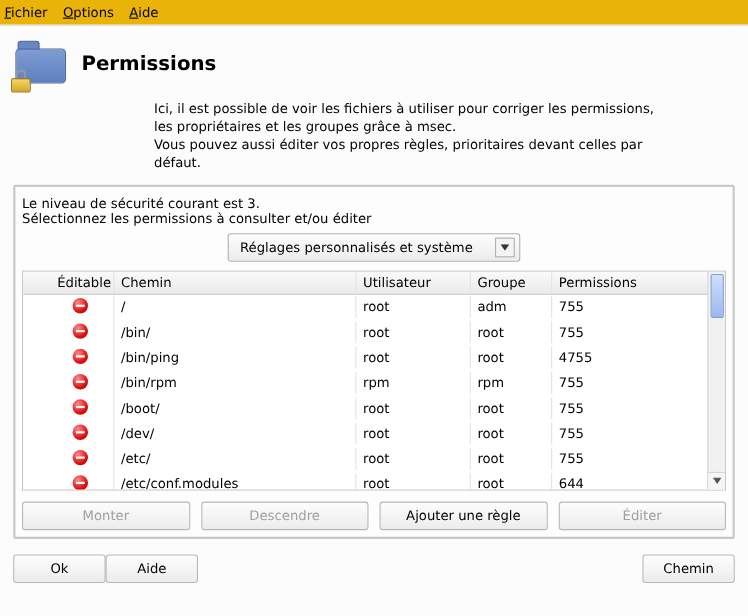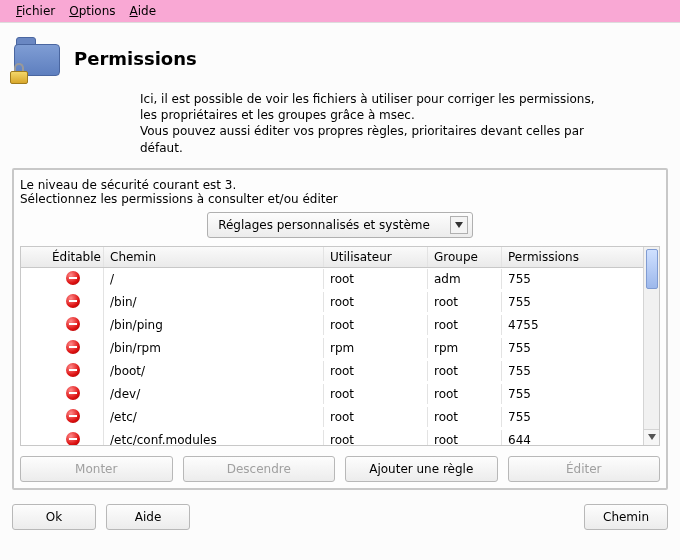--- a/index.html
+++ b/index.html
@@ -9,23 +9,23 @@
     font-size: 12px;
     background: #fcfcfc;
     color: #000;
     width: 680px;
     height: 560px;
     overflow: hidden;
   }
   .menubar {
     display: flex;
     gap: 14px;
-    padding: 4px 16px;
+    padding: 4px 4px;
     border-bottom: 1px solid #ddd;
-    background: #f9a8d4;
+    background: #eab308;
   }
   .menubar span { cursor: default; }
   .menubar .accel { text-decoration: underline; }
   .header {
     display: flex;
     align-items: center;
     gap: 12px;
     padding: 14px 14px 6px 14px;
   }
   .folder-icon {
@@ -170,21 +170,20 @@
     background:linear-gradient(#fdfdfd,#ececec);
     border-radius:3px;
     display:flex;align-items:center;justify-content:center;
     color:#000;
   }
   .btn.disabled { color:#a0a0a0; }
 
   .footer {
     display:flex;
     padding: 14px 12px;
-    gap:10px;
   }
   .footer .spacer{flex:1;}
   .footer .btn { flex:0 0 84px; }
 </style>
 </head>
 <body>
 
 <div class="menubar">
   <span><span class="accel">F</span><span></span>ichier</span>
   <span><span class="accel">O</span>ptions</span>

